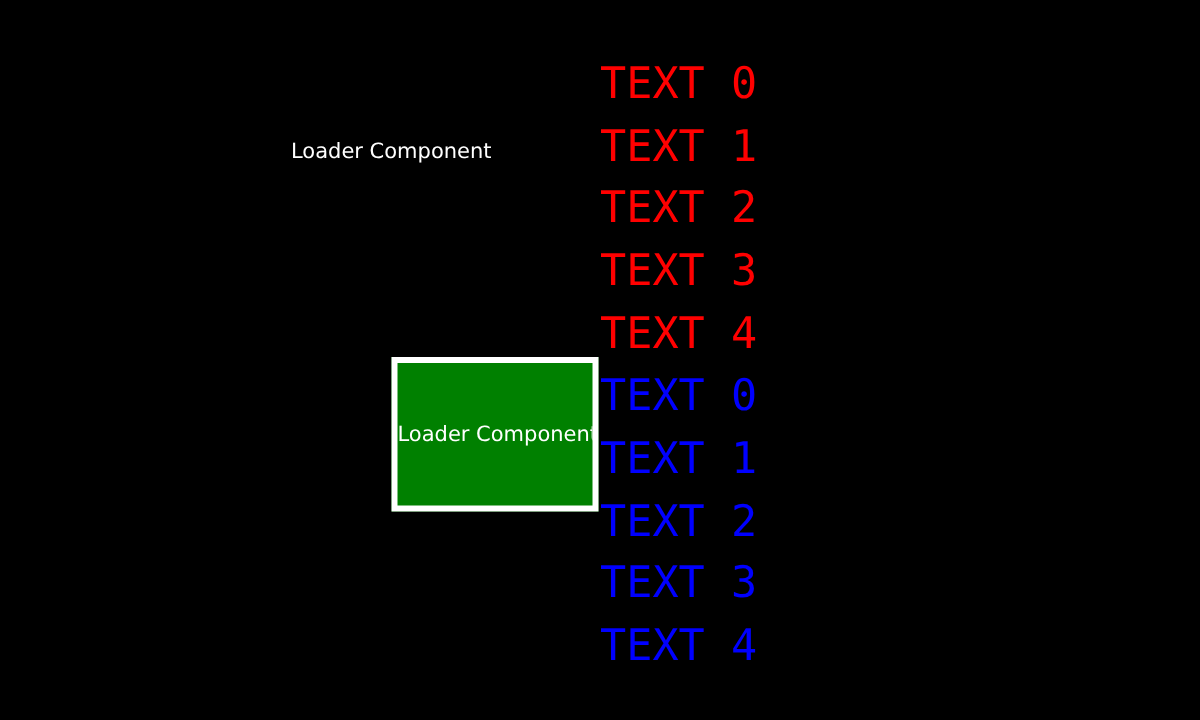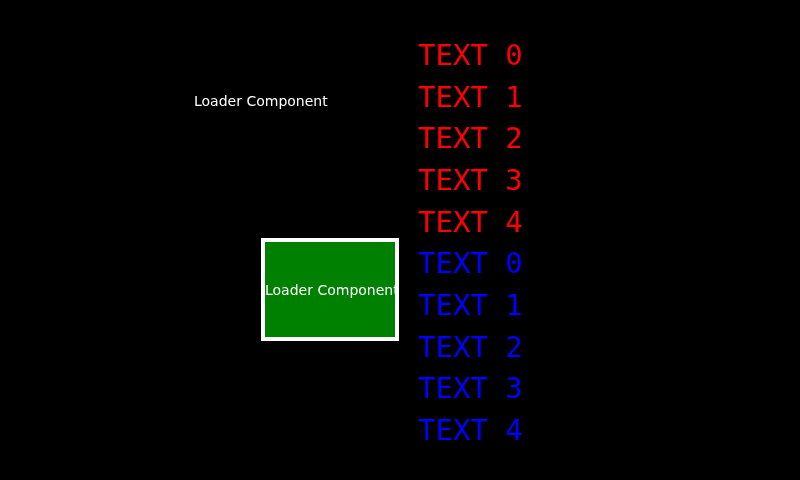--- a/index.html
+++ b/index.html
@@ -48,21 +48,20 @@
     position: absolute;
     left: 400px;
     top: 35px;
   }
   .text-row {
     height: 41.66px;
     line-height: 41.66px;
     font-family: "DejaVu Sans Mono", monospace;
     font-size: 29px;
     white-space: pre;
-    margin-left: 18px;
   }
 </style>
 </head>
 <body>
 
 <div class="screen" style="background: rgb(0, 0, 0);">
 
   <div class="loader-label" style="color: rgb(255, 255, 255);">Loader Component</div>
 
   <div class="loader-box" style="background: rgb(0, 128, 0); border-color: rgb(255, 255, 255);">

